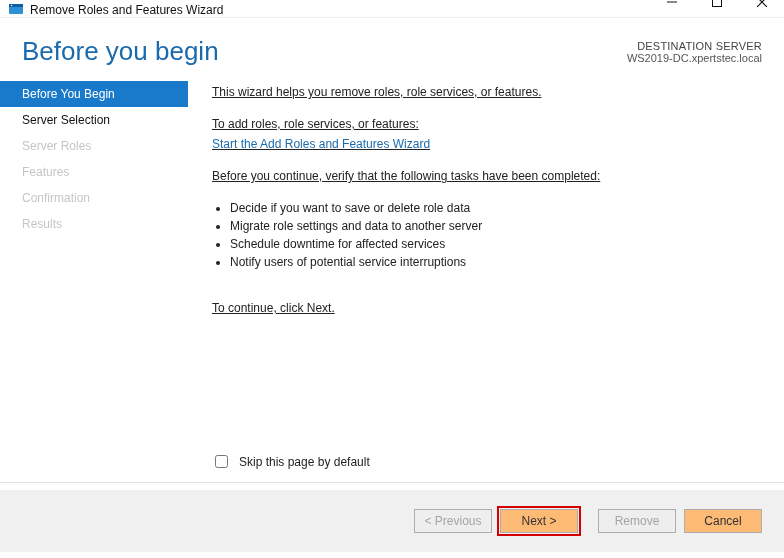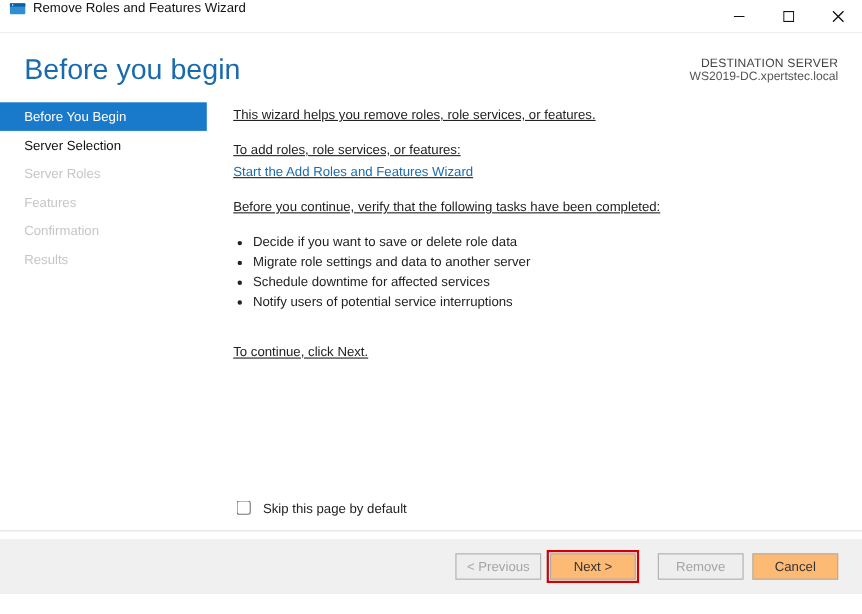--- a/index.html
+++ b/index.html
@@ -7,23 +7,23 @@
     margin: 0;
     font-family: "Segoe UI", Tahoma, sans-serif;
     font-size: 12px;
     background: #fff;
     width: 784px;
     height: 558px;
     overflow: hidden;
     color: #222;
   }
   .titlebar {
-    height: 30px;
-    display: flex;
-    align-items: flex-start;
+    height: 18px;
+    display: flex;
+    align-items: flex-end;
     border-bottom: 1px solid #eee;
     padding-left: 8px;
   }
   .titlebar .app-icon {
     width: 16px; height: 16px;
     margin-right: 6px;
     display: flex; align-items: center; justify-content: center;
   }
   .titlebar .title { flex: 0 0 auto; font-size: 12px; color: #111; }
   .titlebar .spacer { flex: 1; }
@@ -90,21 +90,21 @@
   }
   .skiprow input { width: 13px; height: 13px; }
   .separator {
     position: absolute;
     left: 0; right: 0; top: 482px;
     height: 1px; background: #e1e1e1;
   }
   .footer {
     position: absolute;
     left: 0; right: 0; top: 490px;
-    height: 50px;
+    height: 62px;
     display: flex;
     justify-content: flex-end;
     align-items: center;
     gap: 8px;
     padding-right: 22px;
     background: #f0f0f0;
   }
   .footer button {
     min-width: 78px;
     height: 24px;

